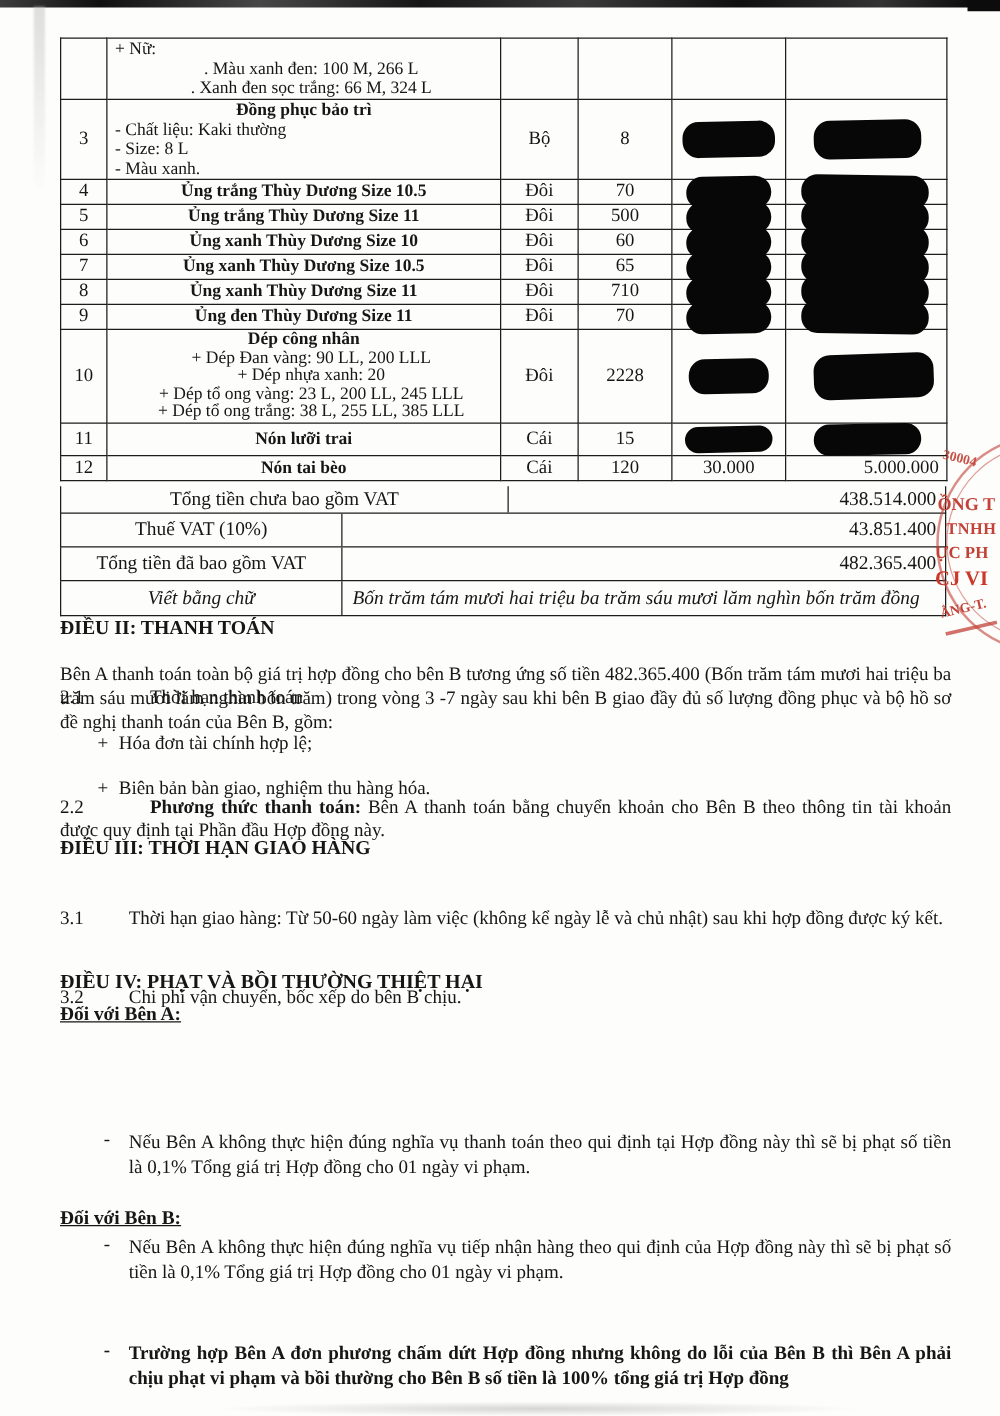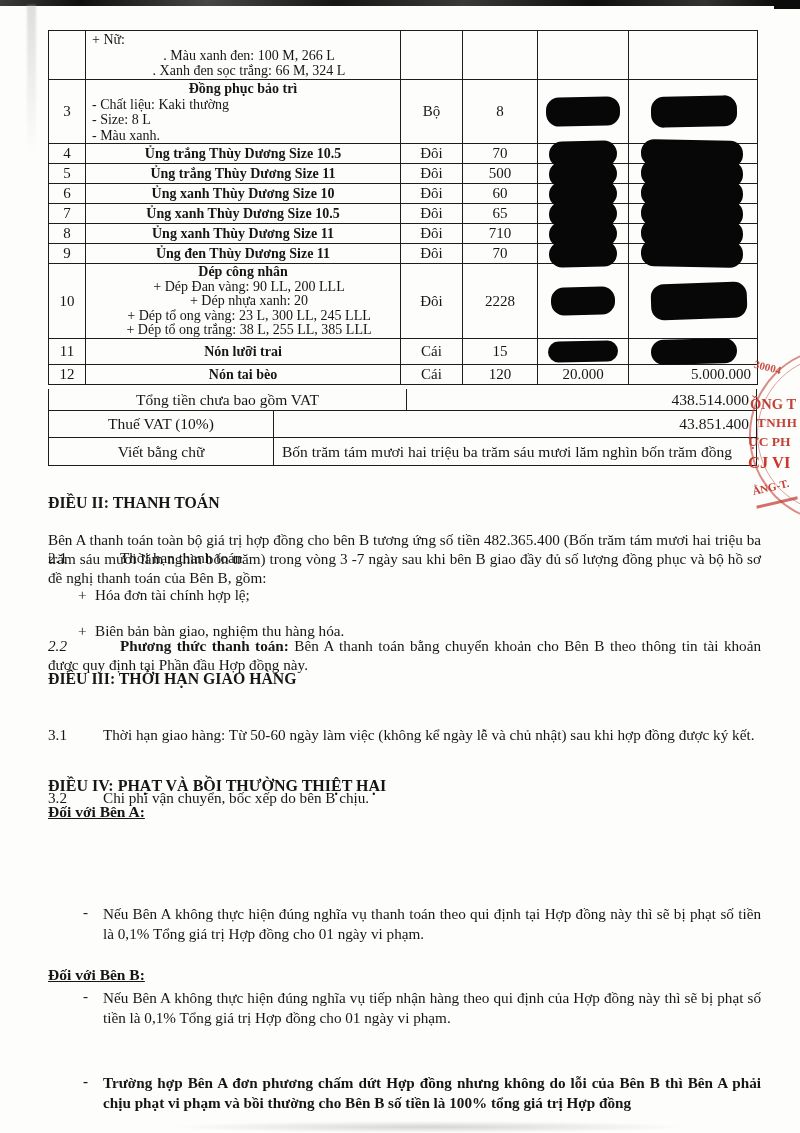--- a/index.html
+++ b/index.html
@@ -44,41 +44,41 @@
   .r10 .blob-p {width:64px; height:28px;}
   .r10 .blob-t {width:96px; height:36px; margin-right:4px; transform:rotate(-2deg);}
   .r11 .blob-p {width:70px; height:21px;}
   .r11 .blob-t {width:86px; height:25px; margin-right:14px;}
 
   
   .totals {position:absolute; left:48px; top:389px; width:709px; font-size:15.5px;}
   .trow {display:flex; border-left:1.6px solid #1d1d1d; border-right:1.6px solid #1d1d1d; border-bottom:1.6px solid #1d1d1d; box-sizing:border-box;}
   .trow.first {height:22px;}
   .trow.mid {height:27px;gap:44px;}
-  .trow.words {height:28px;}
+  .trow.words {height:28px;font-style:italic;}
   .tlabel {display:flex; align-items:center; justify-content:center; border-right:1.6px solid #1d1d1d; box-sizing:border-box;}
   .trow.wide .tlabel {width:358px;}
   .trow.narrow .tlabel {width:225px;}
   .tvalue {flex:1; display:flex; align-items:center; justify-content:flex-end; padding-right:7px;}
   .trow.words .tvalue {justify-content:flex-start; padding-left:8px; padding-right:2px;}
 
   
   .sec {position:absolute; left:48px; width:713px; font-size:15.2px;}
   .h-bold {font-weight:bold; font-size:15.8px;}
   .clause-line {display:flex;margin-top:36px;}
   .cnum {width:72px; flex:0 0 72px;}
   .cnum-sm {position:absolute; left:0; top:0;}
   .hang {position:relative; padding-left:55px; text-align:justify; line-height:19px; box-sizing:border-box;}
   .just {text-align:justify; line-height:18.8px;}
   .plus-bullet {position:relative; padding-left:47px;}
   .plus-bullet .marker {position:absolute; left:30px;}
   .dash-bullet {position:relative; padding-left:55px; text-align:justify; line-height:19.5px; box-sizing:border-box; width:713px;}
   .dash-bullet .marker {position:absolute; left:35px; top:-2px;}
   .u-head {font-weight:bold; text-decoration:underline; font-size:15.5px;}
-  .num-inline {display:inline-block; width:72px;font-style:italic;}
+  .num-inline {display:inline-block; width:72px;}
   .b {font-weight:bold;}
 
   
   .stamp {position:absolute; left:748px; top:350px; width:52px; height:175px; color:#c24238;}
   .stamp-arc {position:absolute; border:2px solid rgba(194,66,56,.6); border-radius:50%;}
   .arc-outer {left:1px; top:-3px; width:172px; height:172px;}
   .arc-inner {left:9px; top:5px; width:156px; height:156px; border-width:1.5px; border-color:rgba(194,66,56,.5);}
   .stamp span {position:absolute; font-weight:bold; white-space:nowrap;}
   .s0 {left:6px; top:11px; font-size:11px; transform:rotate(14deg); opacity:.9;}
   .s1 {left:2px; top:46px; font-size:14.5px;}
@@ -219,21 +219,21 @@
         <td class="c-total">
             <div class="blob blob-t"></div>
           </td>
       </tr>
       <tr class="r10">
         <td class="c-no">10</td>
         <td class="desc-top">
           <div class="dtitle">Dép công nhân</div>
           <div class="dline ind">+ Dép Đan vàng: 90 LL, 200 LLL</div>
           <div class="dline ind">+ Dép nhựa xanh: 20</div>
-          <div class="dline ind">+ Dép tổ ong vàng: 23 L, 300 LL, 245 LLL</div>
+          <div class="dline ind">+ Dép tổ ong vàng: 23 L, 200 LL, 245 LLL</div>
           <div class="dline ind">+ Dép tổ ong trắng: 38 L, 255 LL, 385 LLL</div>
         </td>
         <td class="c-unit">Đôi</td>
         <td class="c-qty">2228</td>
         <td class="c-price">
             <div class="blob blob-p"></div>
           </td>
         <td class="c-total">
             <div class="blob blob-t"></div>
           </td>
@@ -252,34 +252,38 @@
             <div class="blob blob-t"></div>
           </td>
       </tr>
       <tr class="r12">
         <td class="c-no">12</td>
         <td>
             <div class="dtitle">Nón tai bèo</div>
           </td>
         <td class="c-unit">Cái</td>
         <td class="c-qty">120</td>
-        <td class="c-price">20.000</td>
+        <td class="c-price">30.000</td>
         <td class="c-total">5.000.000</td>
       </tr>
     </tbody>
   </table>
 
   <div class="totals">
     <div class="trow wide first">
       <div class="tlabel">Tổng tiền chưa bao gồm VAT</div>
       <div class="tvalue">438.514.000</div>
     </div>
     <div class="trow narrow mid">
       <div class="tlabel">Thuế VAT (10%)</div>
       <div class="tvalue">43.851.400</div>
+    </div>
+    <div class="trow narrow mid">
+      <div class="tlabel">Tổng tiền đã bao gồm VAT</div>
+      <div class="tvalue">482.365.400</div>
     </div>
     <div class="trow narrow words">
       <div class="tlabel">Viết bằng chữ</div>
       <div class="tvalue">Bốn trăm tám mươi hai triệu ba trăm sáu mươi lăm nghìn bốn trăm đồng</div>
     </div>
   </div>
 
   <div class="sec h-bold" style="top:494px;">ĐIỀU II: THANH TOÁN</div>
   <div class="sec clause-line" style="top:513px;">
     <span class="cnum">2.1</span>

